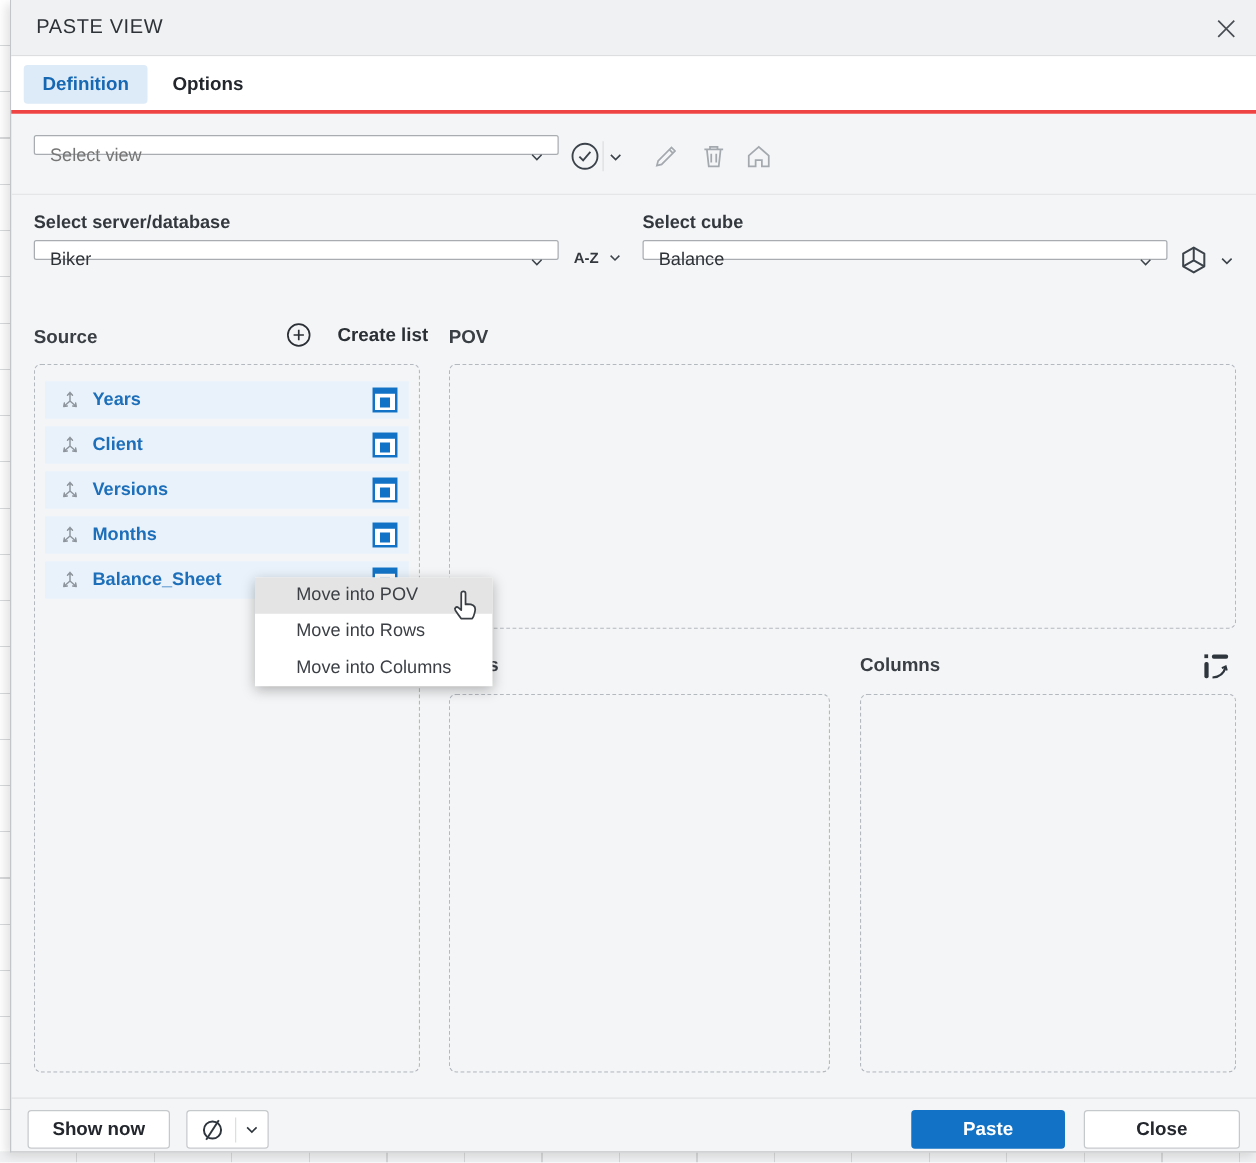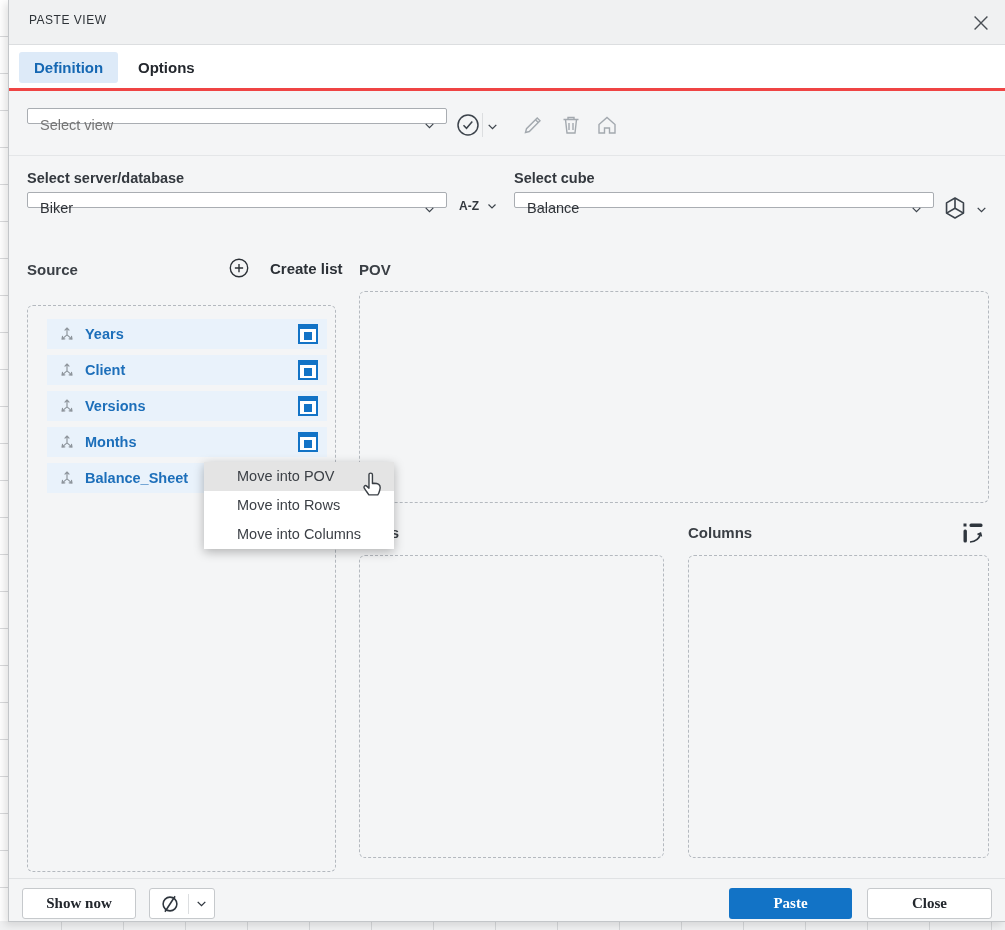--- a/index.html
+++ b/index.html
@@ -11,21 +11,21 @@
     background:repeating-linear-gradient(to bottom,#ffffff 0 36px,#d9dadc 36px 37px); }
   .sheet-bottom { position:absolute; left:0; top:921px; width:1005px; height:9px;
     background:repeating-linear-gradient(to right,#f0f1f2 0 61px,#d4d6d8 61px 62px); }
 
   .dialog { position:absolute; left:8px; top:0; width:997px; height:922px;
     background:#f4f5f6; border-left:1px solid #c3c6c9; border-bottom:1px solid #c3c6c9;
     box-shadow:-3px 3px 8px rgba(0,0,0,.12); }
 
   .titlebar { position:absolute; left:0; top:0; width:100%; height:45px;
     background:#f0f1f2; border-bottom:1px solid #dcdee0; }
-  .title { position:absolute; left:20px; top:13px; font-size:12px; color:#2e3338; letter-spacing:.5px; }
+  .title { position:absolute; left:20px; top:13px; font-size:16px; color:#2e3338; letter-spacing:.5px; }
   .close-btn { position:absolute; right:13px; top:12px; width:22px; height:22px; cursor:pointer; color:#4a4f55; }
 
   .tabstrip { position:absolute; left:0; top:45px; width:100%; height:46px;
     background:#ffffff; border-bottom:3px solid #ef4444; }
   .tab { position:absolute; top:7px; height:31px; line-height:31px; padding:0 15px;
     font-size:15px; font-weight:700; border-radius:3px; cursor:pointer; }
   .tab.active { left:10px; background:#ddeaf8; color:#1668b3; }
   .tab.inactive { left:114px; color:#23272d; }
 
   .combo { position:absolute; height:16px; background:#fff; border:1px solid #a9adb2;
@@ -65,21 +65,21 @@
 
   .ctx-menu { position:absolute; left:195px; top:462px; width:190px; background:#fff;
     box-shadow:0 3px 10px rgba(0,0,0,.28); z-index:30; }
   .ctx-item { height:29px; line-height:29px; padding-left:33px; font-size:14.5px; color:#3c4046; cursor:pointer; }
   .ctx-item.hover { background:#e4e4e4; }
 
   .cursor-hand { position:absolute; left:350px; top:472px; width:26px; height:28px; z-index:40; pointer-events:none; }
 
   .footer-line { position:absolute; left:0; top:878px; width:100%; height:1px; background:#e0e2e4; }
   .btn { position:absolute; top:888px; height:31px; border-radius:3px; font-size:15px; font-weight:700;
-    display:flex; align-items:center; justify-content:center; cursor:pointer;font-family:Liberation Serif, serif; }
+    display:flex; align-items:center; justify-content:center; cursor:pointer; }
   .btn.secondary { background:#fff; border:1px solid #c6c9cc; color:#23272d; }
   .btn.primary { background:#1273c6; color:#fff; }
 
   .suppress-btn { position:absolute; left:140px; top:888px; width:66px; height:31px; background:#fff;
     border:1px solid #c6c9cc; border-radius:3px; display:flex; align-items:center; cursor:pointer; }
   .suppress-btn .zicon { margin-left:9px; width:22px; height:22px; color:#2e353d; }
   .suppress-btn .div { width:1px; height:20px; background:#dcdee0; margin-left:7px; }
   .suppress-btn .chevron { margin-left:6px; }
 
   .transpose-icon { position:absolute; left:952px; top:521px; width:24px; height:24px; color:#2e353d; cursor:pointer; }
@@ -179,21 +179,21 @@
   <div class="section-label" style="left:18px; top:261px;">Source</div>
   <div class="create-list">
     <svg viewBox="0 0 24 24" width="22" height="22">
         <circle cx="12" cy="12" r="9.5" stroke="#2b3036" stroke-width="1.5" fill="none"></circle>
         <path d="M12 7.5v9M7.5 12h9" stroke="#2b3036" stroke-width="1.5"></path>
       </svg>
     <span>Create list</span>
   </div>
   <div class="section-label" style="left:350px; top:261px;">POV</div>
 
-  <div class="dropzone" style="left:18px; top:305px; width:309px; height:567px;padding-left:11px;">
+  <div class="dropzone" style="left:18px; top:291px; width:309px; height:567px;">
     <div class="src-row">
       <svg class="dim-icon" viewBox="0 0 24 24">
           <path d="M12 13V4.8M12 4.8l-2.4 2.6M12 4.8l2.4 2.6M12 13l-6 5.2M6 18.2l3.4-.4M6 18.2l.6-3.4M12 13l6 5.2M18 18.2l-3.4-.4M18 18.2l-.6-3.4" stroke="currentColor" stroke-width="1.4" fill="none" stroke-linecap="round"></path>
         </svg>
       <span class="lbl">Years</span>
       <span class="elem-icon"></span>
     </div>
     <div class="src-row">
       <svg class="dim-icon" viewBox="0 0 24 24">
           <path d="M12 13V4.8M12 4.8l-2.4 2.6M12 4.8l2.4 2.6M12 13l-6 5.2M6 18.2l3.4-.4M6 18.2l.6-3.4M12 13l6 5.2M18 18.2l-3.4-.4M18 18.2l-.6-3.4" stroke="currentColor" stroke-width="1.4" fill="none" stroke-linecap="round"></path>

